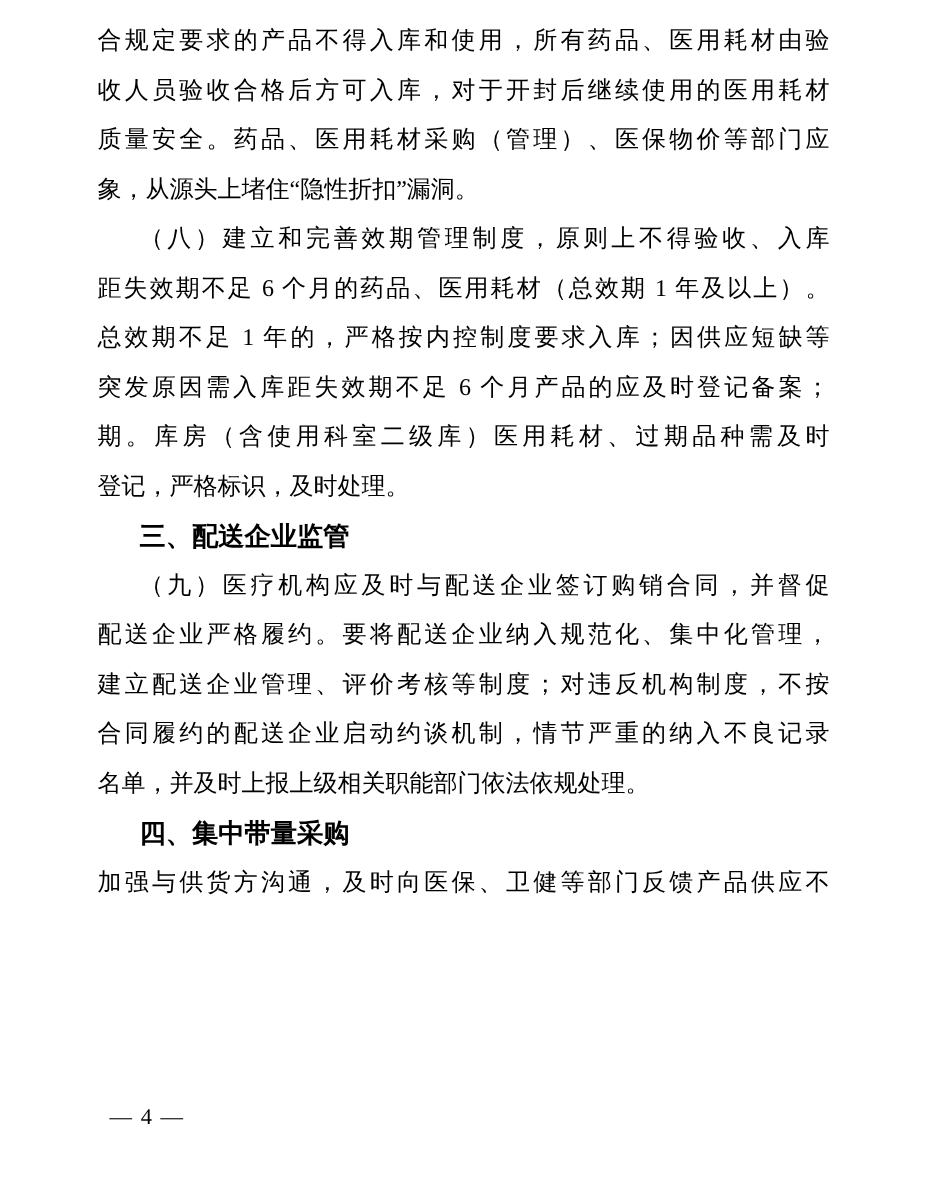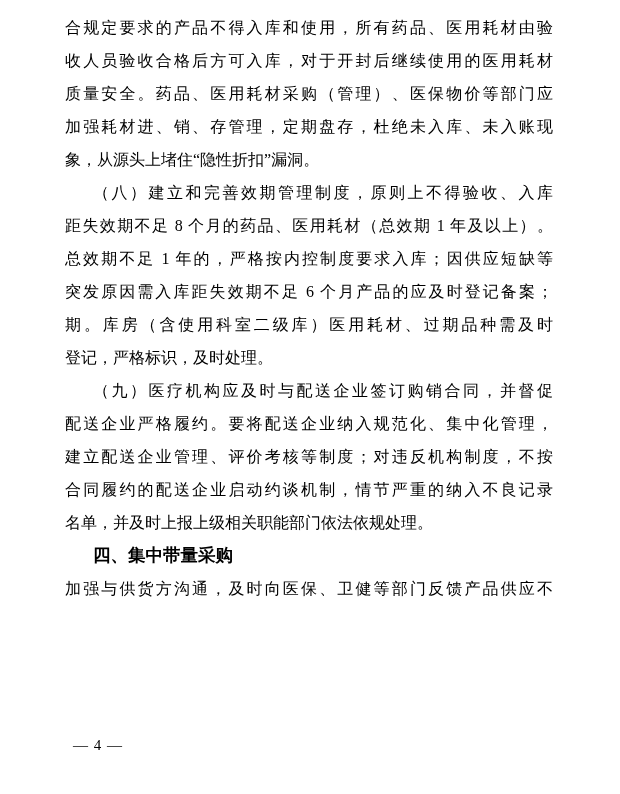--- a/index.html
+++ b/index.html
@@ -54,28 +54,28 @@
   }
 </style>
 </head>
 <body>
 
 <div class="page">
   <div class="text-block">
       <div class="line justify">合规定要求的产品不得入库和使用，所有药品、医用耗材由验</div>
       <div class="line justify">收人员验收合格后方可入库，对于开封后继续使用的医用耗材</div>
       <div class="line justify">质量安全。药品、医用耗材采购（管理）、医保物价等部门应</div>
-      <div class="line justify">加强耗材进、销、存管理，定期盘存，杜绝未入库、未入账现</div>
       <div class="line">象，从源头上堵住“隐性折扣”漏洞。</div>
       <div class="line justify indent">（八）建立和完善效期管理制度，原则上不得验收、入库</div>
-      <div class="line justify">距失效期不足 8 个月的药品、医用耗材（总效期 1 年及以上）。</div>
+      <div class="line justify">距失效期不足 6 个月的药品、医用耗材（总效期 1 年及以上）。</div>
       <div class="line justify">总效期不足 1 年的，严格按内控制度要求入库；因供应短缺等</div>
       <div class="line justify">突发原因需入库距失效期不足 6 个月产品的应及时登记备案；</div>
       <div class="line justify">期。库房（含使用科室二级库）医用耗材、过期品种需及时</div>
       <div class="line">登记，严格标识，及时处理。</div>
+      <div class="line indent heading">三、配送企业监管</div>
       <div class="line justify indent">（九）医疗机构应及时与配送企业签订购销合同，并督促</div>
       <div class="line justify">配送企业严格履约。要将配送企业纳入规范化、集中化管理，</div>
       <div class="line justify">建立配送企业管理、评价考核等制度；对违反机构制度，不按</div>
       <div class="line justify">合同履约的配送企业启动约谈机制，情节严重的纳入不良记录</div>
       <div class="line">名单，并及时上报上级相关职能部门依法依规处理。</div>
       <div class="line indent heading">四、集中带量采购</div>
       <div class="line justify">加强与供货方沟通，及时向医保、卫健等部门反馈产品供应不</div>
     </div>
   <div class="footer">— 4 —</div>
 </div>

